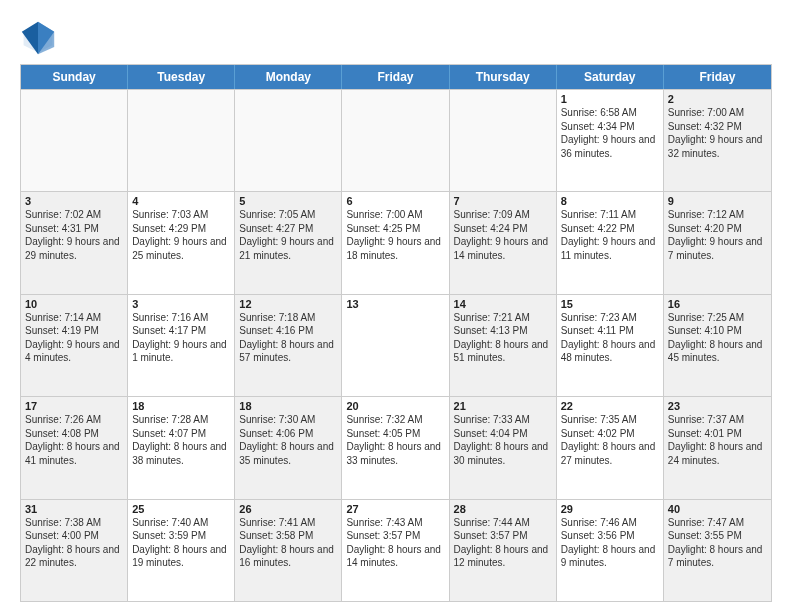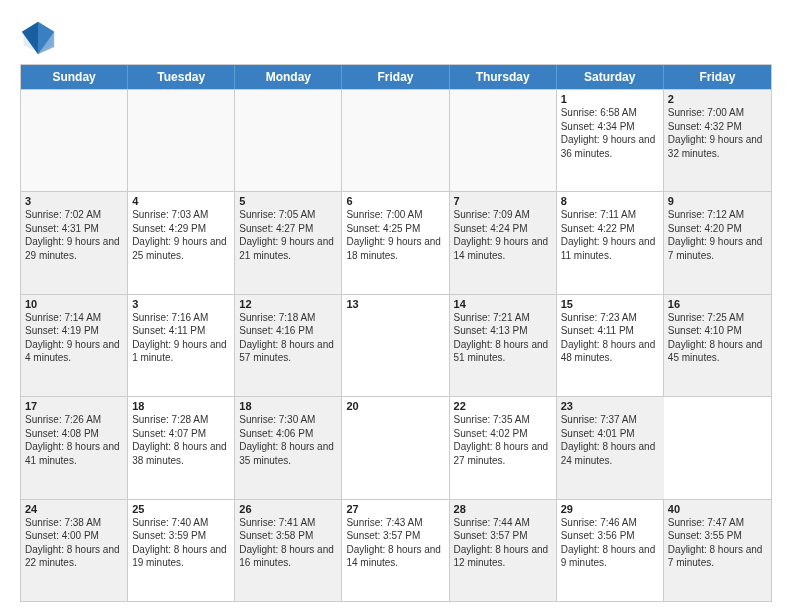--- a/index.html
+++ b/index.html
@@ -209,21 +209,21 @@
         <div class="cal-row">
           <div class="cal-cell shaded">
             <span class="day-num">10</span>
             <div class="day-info">Sunrise: 7:14 AM
 Sunset: 4:19 PM
 Daylight: 9 hours and 4 minutes.</div>
           </div>
           <div class="cal-cell">
             <span class="day-num">3</span>
             <div class="day-info">Sunrise: 7:16 AM
-Sunset: 4:11 PM
+Sunset: 4:17 PM
 Daylight: 9 hours and 1 minute.</div>
           </div>
           <div class="cal-cell shaded">
             <span class="day-num">12</span>
             <div class="day-info">Sunrise: 7:18 AM
 Sunset: 4:16 PM
 Daylight: 8 hours and 57 minutes.</div>
           </div>
           <div class="cal-cell">
             <span class="day-num">13</span>
@@ -261,37 +261,46 @@
 Daylight: 8 hours and 38 minutes.</div>
           </div>
           <div class="cal-cell shaded">
             <span class="day-num">18</span>
             <div class="day-info">Sunrise: 7:30 AM
 Sunset: 4:06 PM
 Daylight: 8 hours and 35 minutes.</div>
           </div>
           <div class="cal-cell">
             <span class="day-num">20</span>
+            <div class="day-info">Sunrise: 7:32 AM
+Sunset: 4:05 PM
+Daylight: 8 hours and 33 minutes.</div>
+          </div>
+          <div class="cal-cell shaded">
+            <span class="day-num">21</span>
+            <div class="day-info">Sunrise: 7:33 AM
+Sunset: 4:04 PM
+Daylight: 8 hours and 30 minutes.</div>
           </div>
           <div class="cal-cell">
             <span class="day-num">22</span>
             <div class="day-info">Sunrise: 7:35 AM
 Sunset: 4:02 PM
 Daylight: 8 hours and 27 minutes.</div>
           </div>
           <div class="cal-cell shaded">
             <span class="day-num">23</span>
             <div class="day-info">Sunrise: 7:37 AM
 Sunset: 4:01 PM
 Daylight: 8 hours and 24 minutes.</div>
           </div>
         </div>
         <div class="cal-row">
           <div class="cal-cell shaded">
-            <span class="day-num">24</span>
+            <span class="day-num">31</span>
             <div class="day-info">Sunrise: 7:38 AM
 Sunset: 4:00 PM
 Daylight: 8 hours and 22 minutes.</div>
           </div>
           <div class="cal-cell">
             <span class="day-num">25</span>
             <div class="day-info">Sunrise: 7:40 AM
 Sunset: 3:59 PM
 Daylight: 8 hours and 19 minutes.</div>
           </div>

